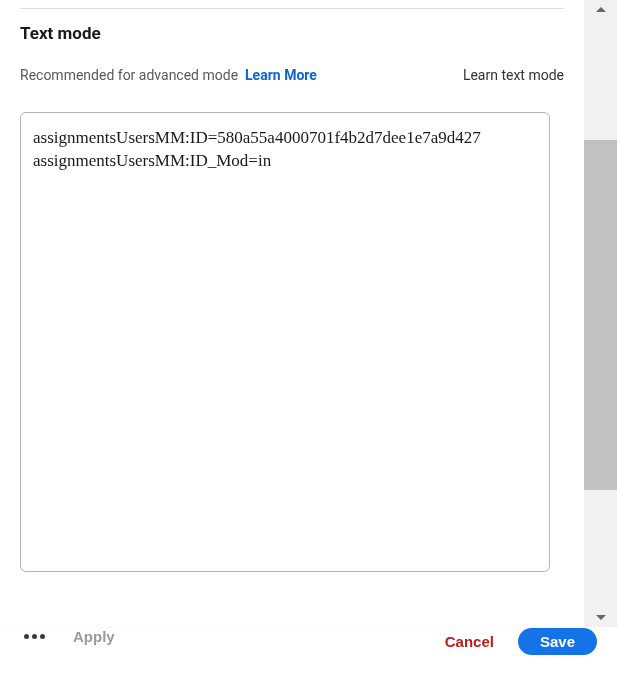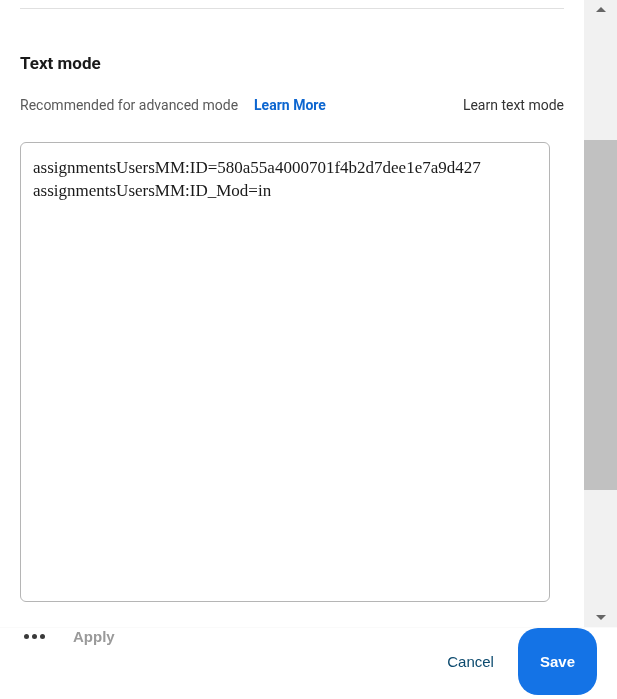--- a/index.html
+++ b/index.html
@@ -25,38 +25,38 @@
     }
     .divider-top {
       height: 1px;
       background: #e0e0e0;
       margin: 8px 0 0 0;
     }
     .section-title {
       font-size: 17px;
       font-weight: 700;
       color: #1a1a1a;
-      margin-top: 44px;
+      margin-top: 14px;
     }
     .subheader-row {
       display: flex;
       justify-content: space-between;
       align-items: center;
       margin-top: 22px;
     }
     .recommended-text {
       font-size: 14px;
       color: #5a5a5a;
     }
     .learn-more-link {
       font-size: 14px;
       font-weight: 700;
       color: #0d66d0;
       cursor: pointer;
-      margin-left: 12px;
+      margin-left: 3px;
     }
     .exit-text-mode {
       font-size: 14px;
       color: #333;
       cursor: pointer;
     }
     .text-editor {
       margin-top: 28px;
       width: 530px;
       height: 460px;
@@ -112,34 +112,34 @@
       border: none;
       cursor: default;
     }
     .bottom-right {
       display: flex;
       align-items: center;
       gap: 24px;
     }
     .cancel-btn {
       font-size: 15px;
-      font-weight: 400;
-      color: #0c4a6e;
+      font-weight: 700;
+      color: #b91c1c;
       background: none;
       border: none;
       cursor: pointer;
     }
     .save-btn {
       font-size: 15px;
       font-weight: 700;
       color: #fff;
       background: #1473e6;
       border: none;
       border-radius: 20px;
-      padding: 25px 22px;
+      padding: 5px 22px;
       cursor: pointer;
     }
     .scrollbar-area {
       position: absolute;
       right: 0;
       top: 0;
       width: 33px;
       height: 627px;
       background: #f1f1f1;
     }

